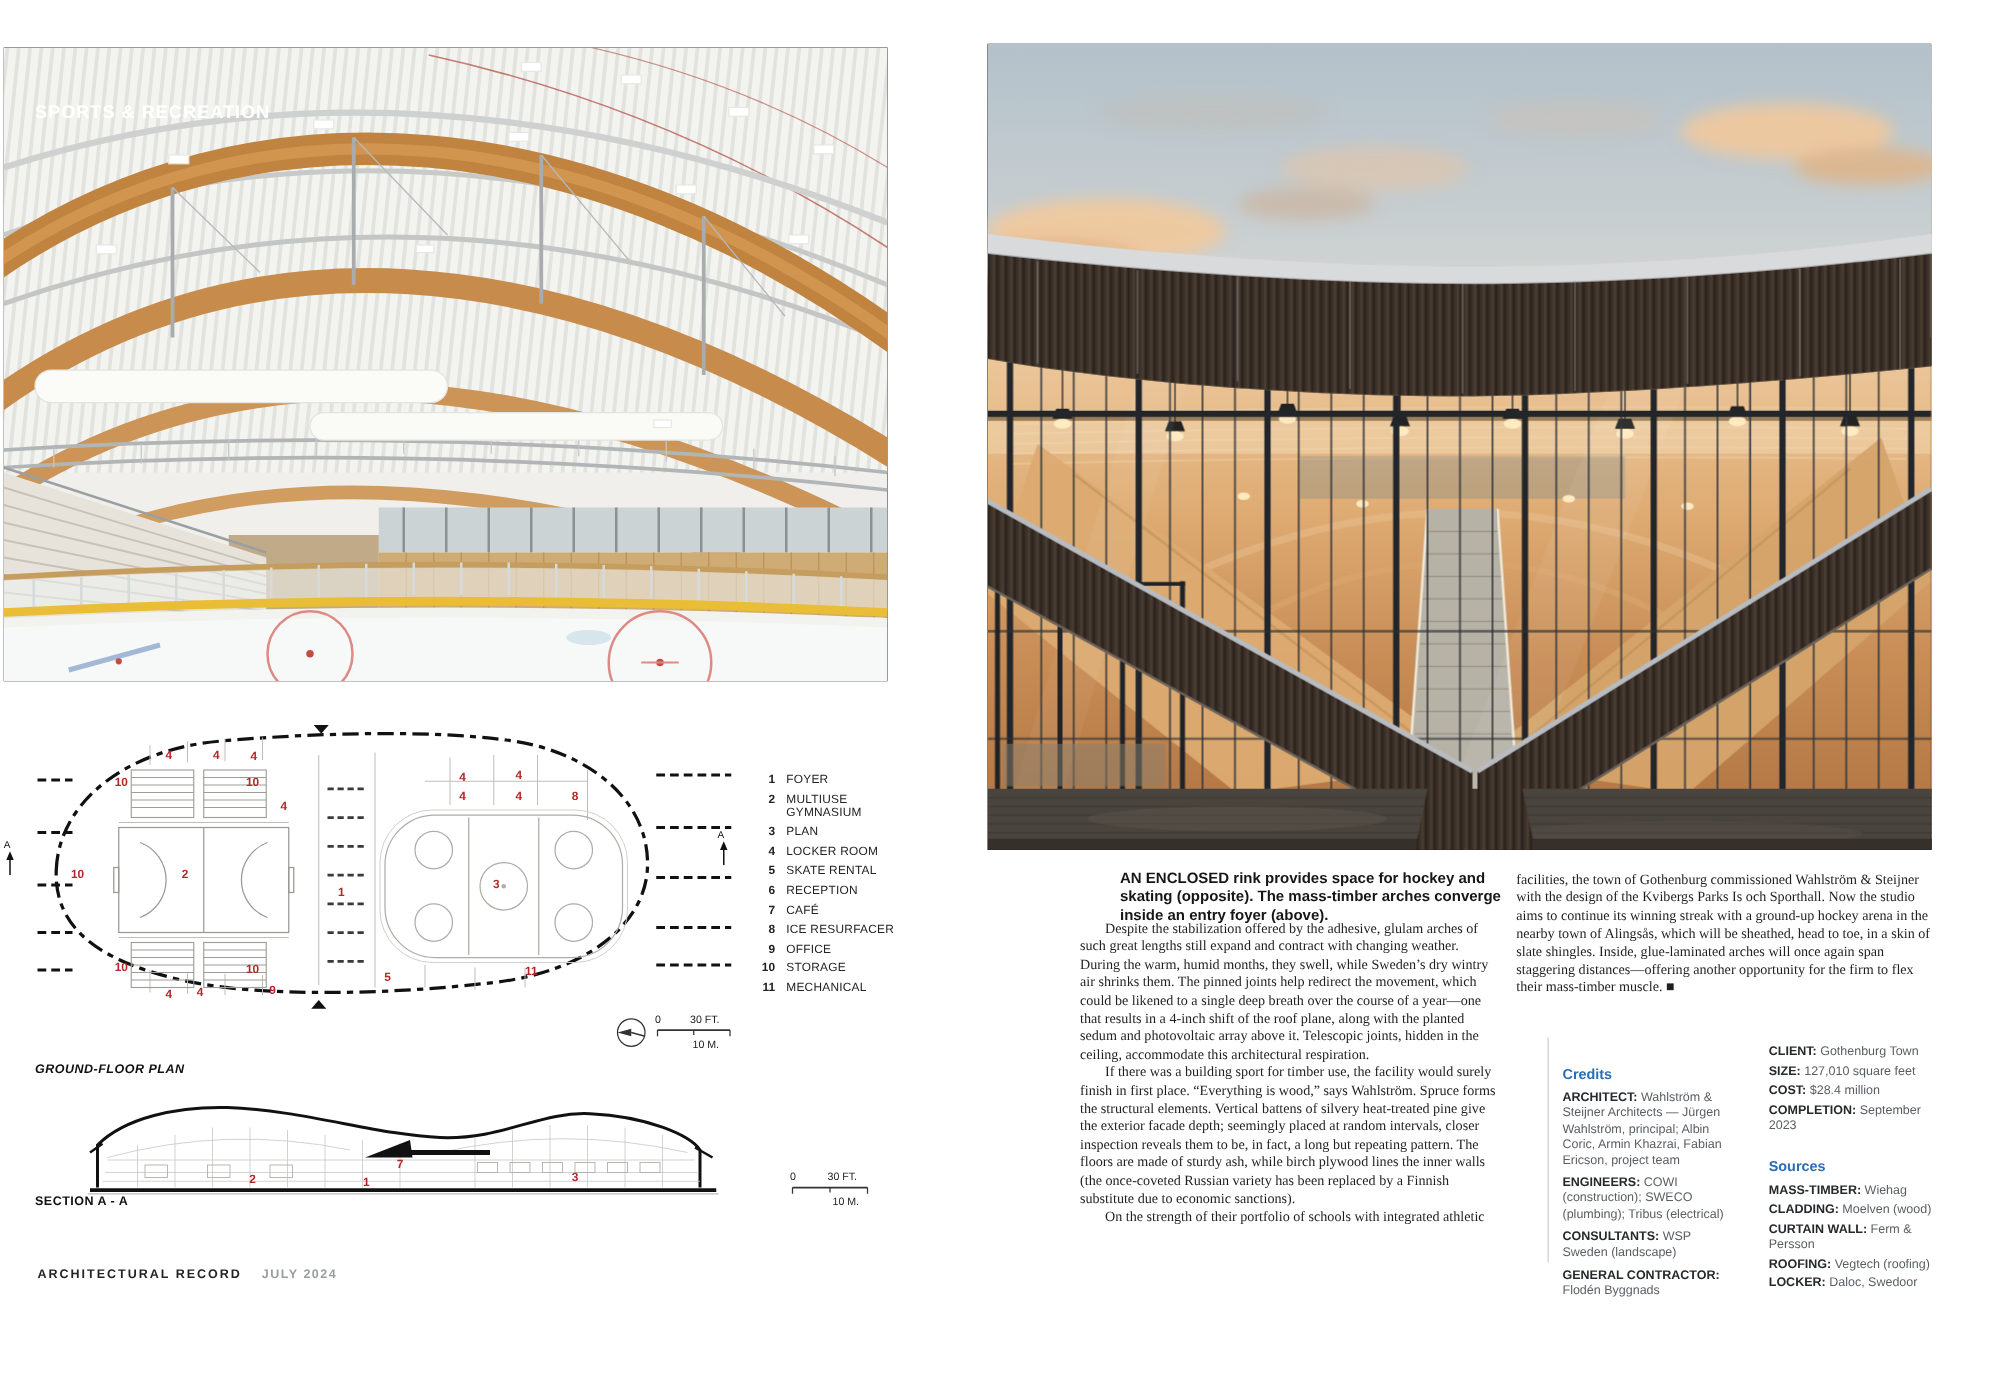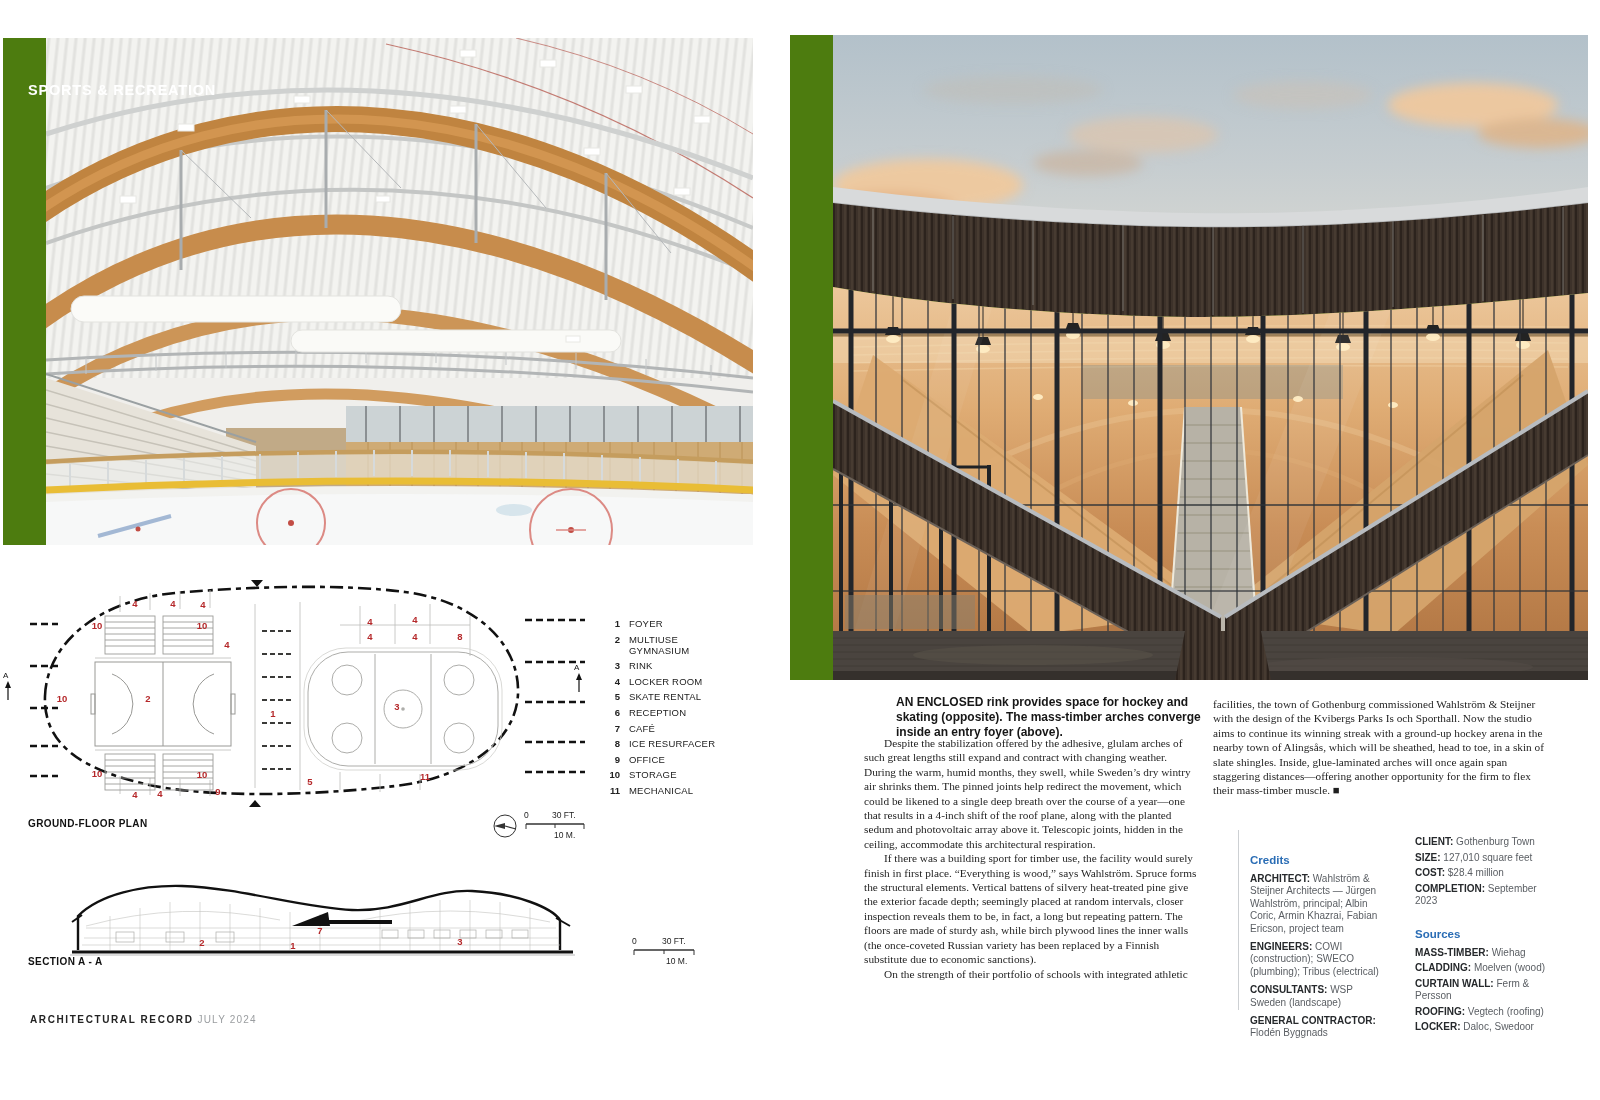--- a/index.html
+++ b/index.html
@@ -1,37 +1,37 @@
 <!DOCTYPE html>
 <html><head>
 <meta charset="utf-8">
 <style>
   html,body{margin:0;padding:0;background:#e8e8e8;}
   .page{position:relative;width:1600px;height:1100px;background:#ffffff;margin:0 auto;
         font-family:"Liberation Sans",sans-serif;overflow:hidden;}
   .abs{position:absolute;}
-  .photo{overflow:hidden;background:#4d7c0f;padding-left:43px;}
+  .photo{overflow:hidden;background:#000000;}
   .photo svg{display:block;}
   .kicker{color:#fff;font-weight:bold;font-size:14.5px;letter-spacing:.8px;}
   .caption{font-size:12px;font-weight:bold;color:#161616;line-height:1.25;letter-spacing:0;margin-left:32px;}
   .body-col{font-family:"Liberation Serif",serif;font-size:11.3px;line-height:14.4px;color:#1f1f1f;}
   .body-col p{margin:0;text-indent:20px;}
   .body-col p.noindent{text-indent:0;}
   .blue-head{color:#2a6db5;font-size:11.5px;font-weight:bold;margin:0 0 7px 0;}
   .cred-item{font-size:10px;line-height:12.4px;color:#5a5e63;margin:0 12px 6px 0;}
   .cred-item b{color:#26292c;}
   .fact-item{font-size:10px;line-height:12.4px;color:#5a5e63;margin:0 0 3.2px 0;}
   .fact-item b{color:#26292c;}
   .divider{width:1px;background:#cdd0d3;}
   .drawing-title{font-size:10px;font-weight:bold;letter-spacing:.4px;color:#111;}
   .legend-row{display:flex;margin-bottom:4.6px;font-size:9.5px;color:#222;}
   .legend-num{width:14px;text-align:right;font-weight:bold;margin-right:9px;flex:none;}
   .legend-label{letter-spacing:.2px;}
   .footer{font-size:10px;font-weight:bold;letter-spacing:1.6px;color:#232323;}
-  .footer .issue{color:#9a9da0;margin-left:4px;letter-spacing:1.2px;font-weight:normal;}
+  .footer .issue{color:#9a9da0;margin-left:16px;letter-spacing:1.2px;font-weight:bold;}
   .scale-widget text{font-family:"Liberation Sans",sans-serif;font-size:8.5px;fill:#222;}
   .plan-red{font-family:"Liberation Sans",sans-serif;font-size:9.5px;font-weight:bold;fill:#b5282a;text-anchor:middle;}
   .drw{stroke-linecap:butt;}
 </style>
 </head>
 <body>
 
 <div class="page">
 
   <div class="abs photo" style="left:3px;top:38px;width:707px;height:507px;">
@@ -335,21 +335,21 @@
     <div class="legend-row">
         <span class="legend-num">1</span>
         <span class="legend-label">FOYER</span>
       </div>
     <div class="legend-row">
         <span class="legend-num">2</span>
         <span class="legend-label">MULTIUSE GYMNASIUM</span>
       </div>
     <div class="legend-row">
         <span class="legend-num">3</span>
-        <span class="legend-label">RINK</span>
+        <span class="legend-label">PLAN</span>
       </div>
     <div class="legend-row">
         <span class="legend-num">4</span>
         <span class="legend-label">LOCKER ROOM</span>
       </div>
     <div class="legend-row">
         <span class="legend-num">5</span>
         <span class="legend-label">SKATE RENTAL</span>
       </div>
     <div class="legend-row">
@@ -371,21 +371,21 @@
     <div class="legend-row">
         <span class="legend-num">10</span>
         <span class="legend-label">STORAGE</span>
       </div>
     <div class="legend-row">
         <span class="legend-num">11</span>
         <span class="legend-label">MECHANICAL</span>
       </div>
   </div>
 
-  <div class="abs drawing-title" style="left:28px;top:818px;">GROUND-FLOOR PLAN</div>
+  <div class="abs drawing-title" style="left:28px;top:850px;font-style:italic;">GROUND-FLOOR PLAN</div>
 
   <svg class="abs scale-widget" style="left:490px;top:804px;" width="105" height="40">
     <g>
       <circle cx="15" cy="22" r="11" fill="none" stroke="#333" stroke-width="1"></circle>
       <line x1="15" y1="22" x2="26" y2="25" stroke="#333" stroke-width="1.2"></line>
       <path d="M4,22 L15,19 L15,25 Z" fill="#333"></path>
     </g>
     <text x="34" y="14">0</text>
     <text x="62" y="14">30 FT.</text>
     <line x1="36" y1="20" x2="94" y2="20" stroke="#333" stroke-width="1.4"></line>

